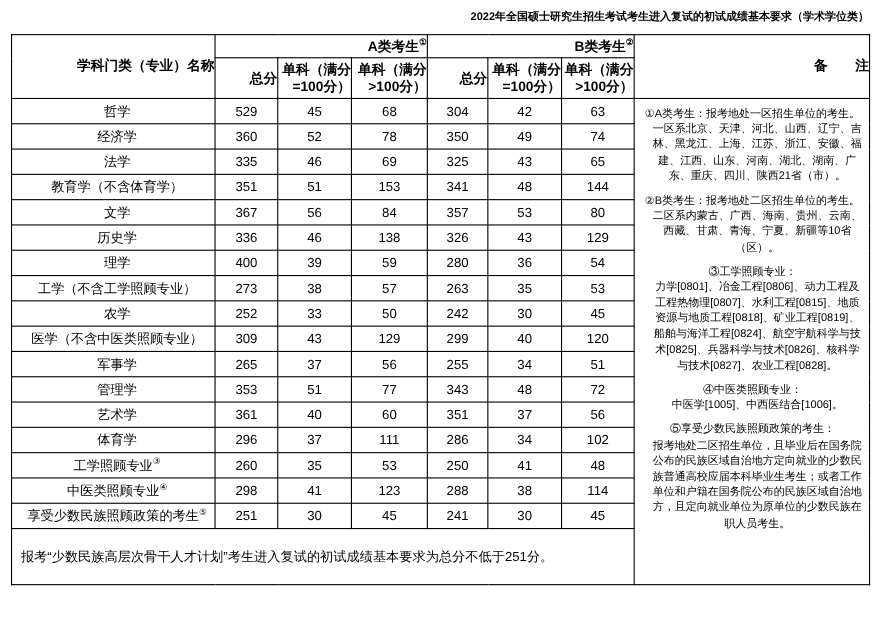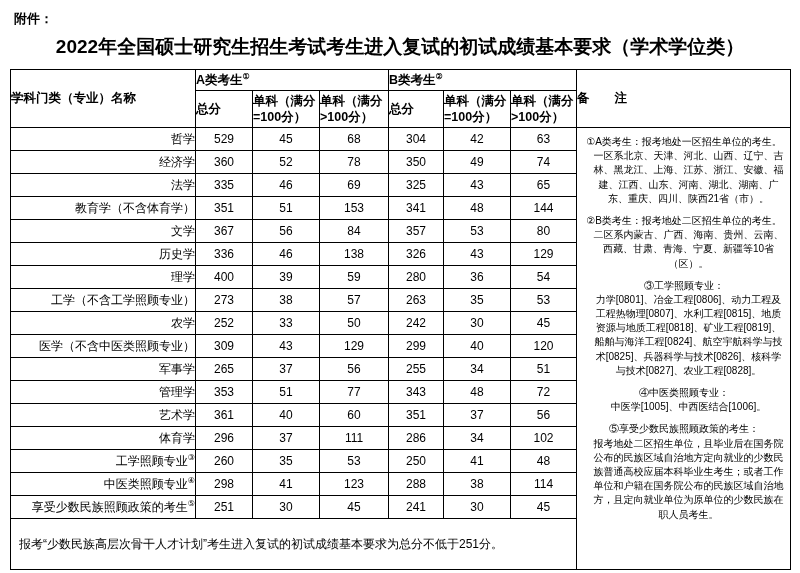--- a/index.html
+++ b/index.html
@@ -3,57 +3,56 @@
 <meta charset="utf-8">
 <style>
   html,body{margin:0;padding:0;}
   body{
     width:800px;height:573px;background:#ffffff;color:#000;
     font-family:"Liberation Sans", sans-serif;
     overflow:hidden;
   }
   .page{padding:8px 10px 0 10px;}
   .attachment{font-size:13px;font-weight:bold;padding:2px 0 6px 4px;}
-  .doc-title{font-size:19px;font-weight:bold;text-align:center;margin:0 0 9px 0;}
+  .doc-title{font-size:10px;font-weight:bold;text-align:right;margin:0 0 9px 0;}
   table.score-table{
     width:780px;border-collapse:collapse;table-layout:fixed;
     border:1.5px solid #000;
   }
   .score-table th,.score-table td{
     border:1px solid #000;
     padding:0;
     overflow:hidden;
   }
-  .score-table thead th{font-weight:bold;text-align:left;vertical-align:middle;font-size:12.5px;}
+  .score-table thead th{font-weight:bold;text-align:right;vertical-align:middle;font-size:12.5px;}
   tr.hrow1{height:21px;}
   tr.hrow2{height:37px;}
   th.sub-h{font-size:11.5px;line-height:1.3;white-space:pre-line;}
   tbody tr.data-row{height:23px;}
-  td.name-cell{text-align:right;padding-left:7px;font-size:12px;vertical-align:middle;}
+  td.name-cell{text-align:center;padding-left:7px;font-size:12px;vertical-align:middle;}
   td.num-cell{text-align:center;vertical-align:middle;font-size:12px;}
   td.remarks-cell{
     vertical-align:top;text-align:center;
     padding:7px 5px 4px 6px;
     font-size:10px;line-height:1.42;
   }
   .remark-block{margin-bottom:8px;}
   .remark-block:last-child{margin-bottom:0;font-family:Liberation Serif, serif;}
   .remark-line{margin:0;}
   .remark-line.cont{padding-left:9px;}
   td.footer-cell{
     text-align:left;vertical-align:middle;
     padding:4px 8px;font-size:12px;height:42px;
   }
   sup{font-size:8px;vertical-align:super;line-height:0;}
 </style>
 </head>
 <body>
 
 <div class="page">
-  <div class="attachment">附件：</div>
   <div class="doc-title">2022年全国硕士研究生招生考试考生进入复试的初试成绩基本要求（学术学位类）</div>
 
   <table class="score-table">
     <colgroup>
       <col style="width:185px">
         <col style="width:57px">
         <col style="width:67px">
         <col style="width:69px">
       <col style="width:55px">
         <col style="width:67px">

